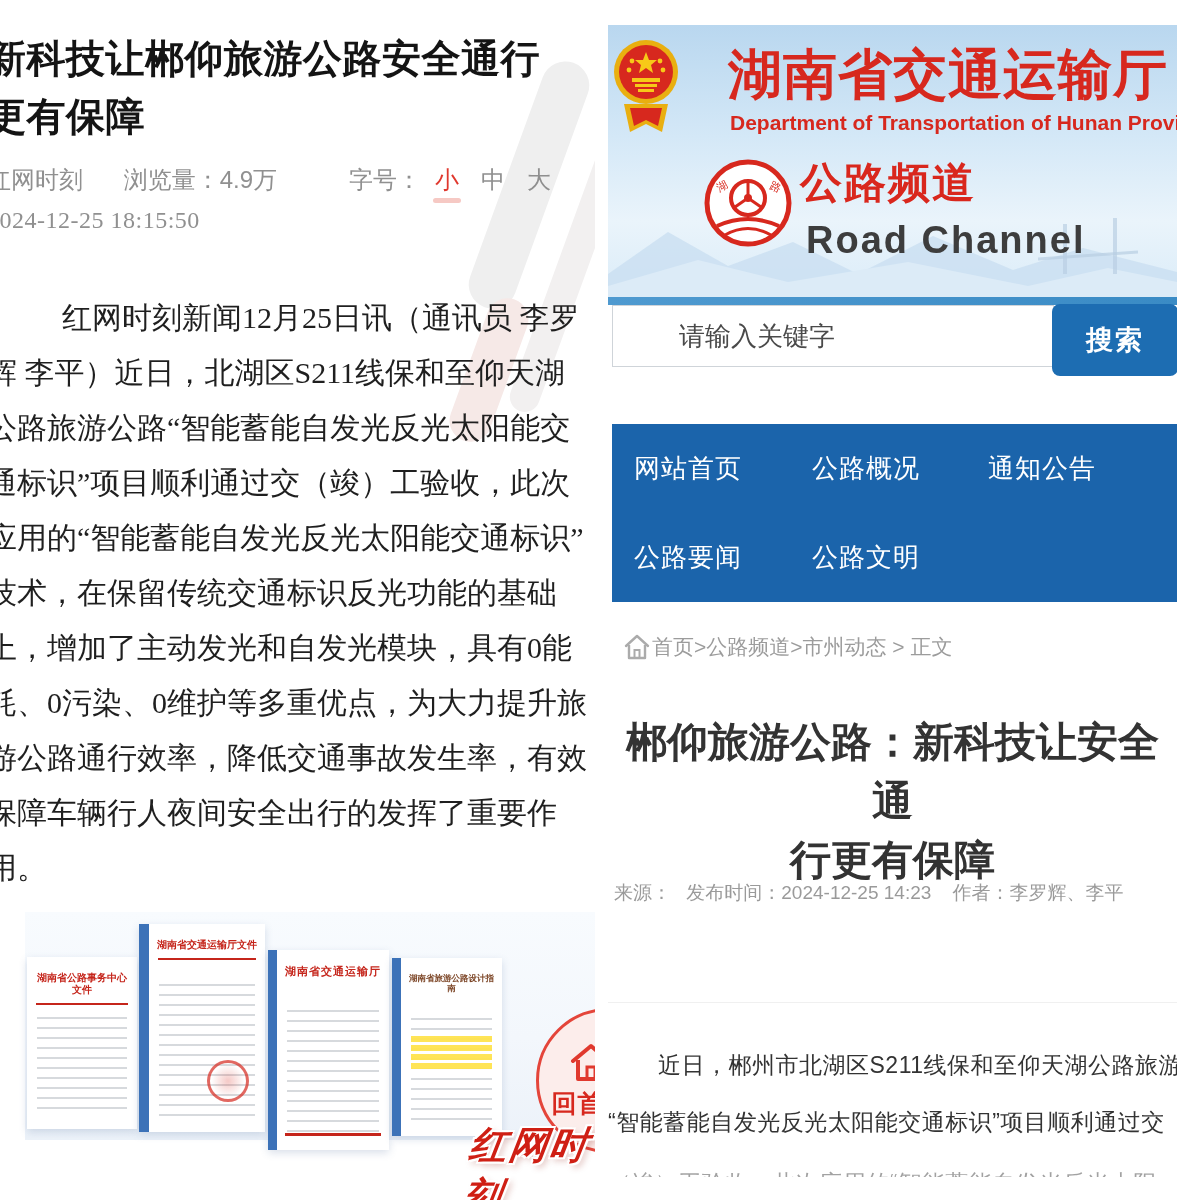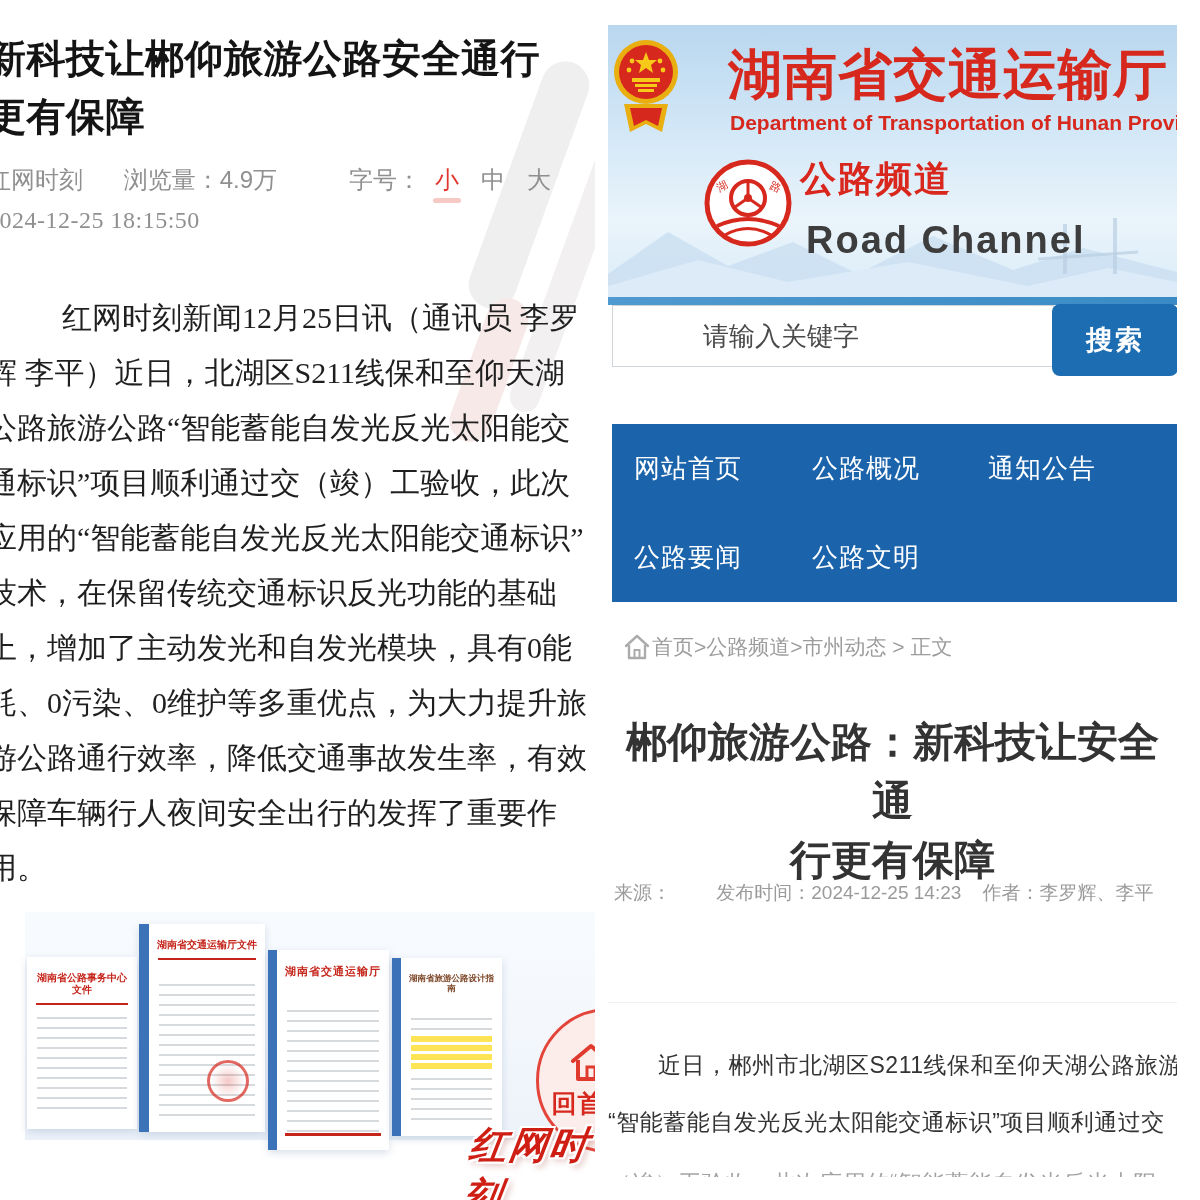--- a/index.html
+++ b/index.html
@@ -71,47 +71,47 @@
   .banner{position:absolute;left:0;top:25px;width:569px;height:280px;overflow:hidden;
      background:linear-gradient(180deg,#b9d7ef 0%,#d4e8f7 40%,#eaf4fb 70%,#d9ebf8 100%)}
   .banner::after{content:"";position:absolute;left:0;bottom:0;width:100%;height:8px;
      background:linear-gradient(90deg,#4f9ad0,#3a8bc5)}
   .mountains{position:absolute;left:0;bottom:6px;width:569px;height:95px}
   .emblem{position:absolute;left:4px;top:3px}
   .org-name{position:absolute;left:120px;top:14px;font-size:54px;font-weight:700;color:#d7281e;
      letter-spacing:1px;white-space:nowrap}
   .org-en{position:absolute;left:122px;top:86px;font-size:21px;font-weight:700;color:#d7281e;white-space:nowrap}
   .road-logo{position:absolute;left:95px;top:133px}
-  .channel-name{position:absolute;left:192px;top:130px;font-size:36px;font-weight:800;color:#d9271d;
+  .channel-name{position:absolute;left:192px;top:130px;font-size:42px;font-weight:800;color:#d9271d;
      letter-spacing:2px;white-space:nowrap}
   .channel-en{position:absolute;left:198px;top:194px;font-size:38px;font-weight:600;color:#3d3d3d;
      letter-spacing:2px;white-space:nowrap}
 
   .search-row{position:absolute;left:4px;top:304px;width:565px;height:64px}
   .search-input{position:absolute;left:0;top:1px;width:442px;height:62px;border:1px solid #cfd4d9;
-     background:#fff;font-size:26px;color:#333;padding:0 14px 0 90px;outline:none;
+     background:#fff;font-size:26px;color:#333;padding:0 14px 0 66px;outline:none;
      font-family:"Liberation Sans",sans-serif}
   .search-input::placeholder{color:#4a4a4a;opacity:1}
   .search-icon{position:absolute;left:16px;top:18px;pointer-events:none}
   .search-btn{position:absolute;left:440px;top:0;width:126px;height:72px;background:#1d6db2;border:none;
      border-radius:8px;color:#fff;font-size:27px;font-weight:700;letter-spacing:2px;cursor:pointer;
      font-family:"Liberation Sans",sans-serif}
 
   .nav{position:absolute;left:4px;top:424px;width:565px;height:178px;background:#1b64ab;
      display:grid;grid-template-columns:178px 176px 1fr;grid-template-rows:89px 89px;
      align-items:center;padding-left:22px}
   .nav-item{color:#fff;font-size:26px;letter-spacing:1px;cursor:pointer;white-space:nowrap}
 
   .crumbs{position:absolute;left:14px;top:632px;display:flex;align-items:center;
      color:#9c9c9c;font-size:21px;cursor:pointer}
 
   .r-title{position:absolute;left:0;top:713px;width:569px;text-align:center;font-size:41px;
      font-weight:700;color:#333;line-height:59px}
   .r-meta{position:absolute;left:6px;top:880px;font-size:19px;color:#9a9a9a;white-space:nowrap}
-  .r-meta .gap-lg{margin-left:40px}
+  .r-meta .gap-lg{margin-left:10px}
   .r-meta .gap-sm{margin-left:16px}
   .r-fontrow{position:absolute;left:0;top:940px;width:569px;text-align:center;font-size:20px;color:#8d8d8d}
   .r-fontrow span{margin:0 4px}
   .r-fontrow .fs:nth-of-type(3){color:#4a7fb5}
   .r-divider{position:absolute;left:0;top:1002px;width:569px;height:1px;background:#f0f0f0}
 
   .r-body-line{position:absolute;font-size:23px;color:#333;white-space:nowrap;letter-spacing:.5px}
   .r-line1{left:4px;top:1050px;padding-left:46px}
   .r-line2{left:0;top:1107px}
   .r-line3-clip{position:absolute;left:0;top:1168px;height:9px;overflow:hidden;opacity:.45}

